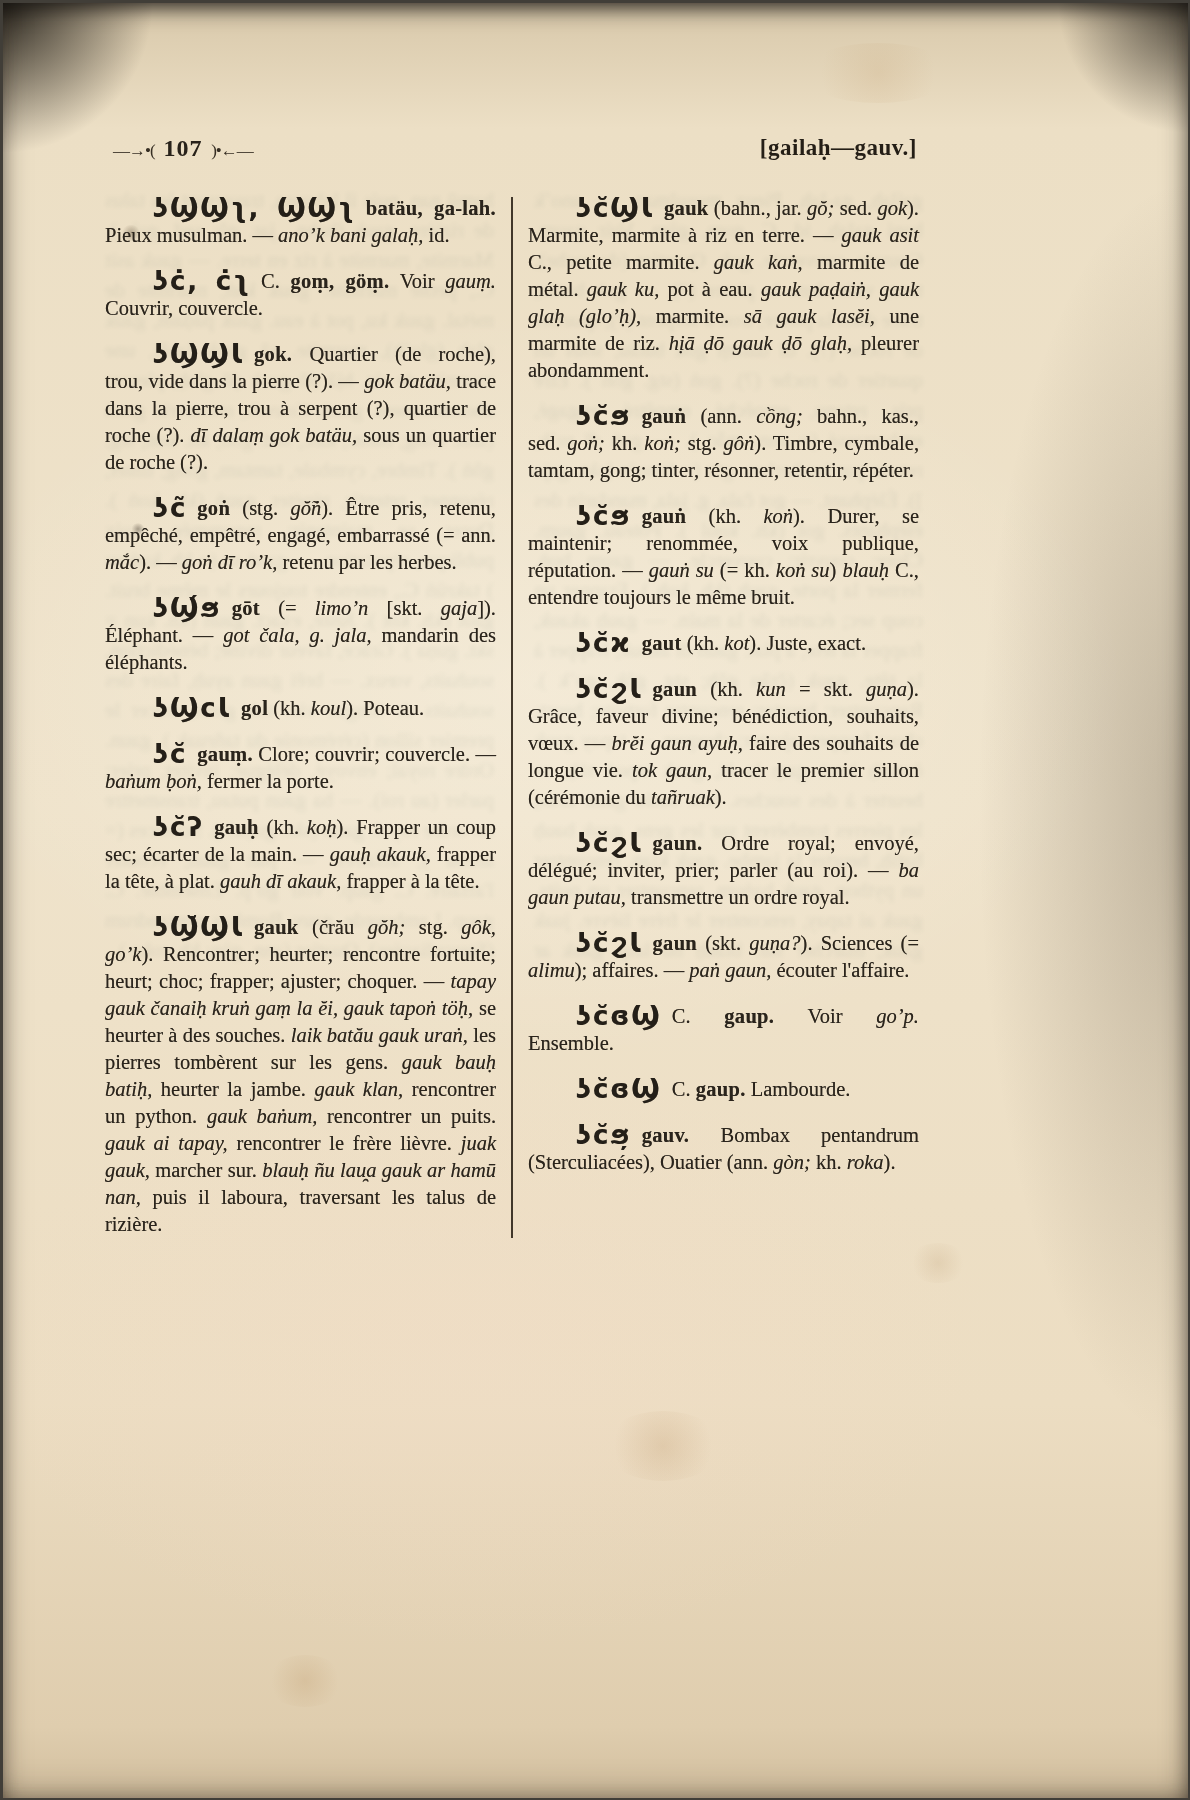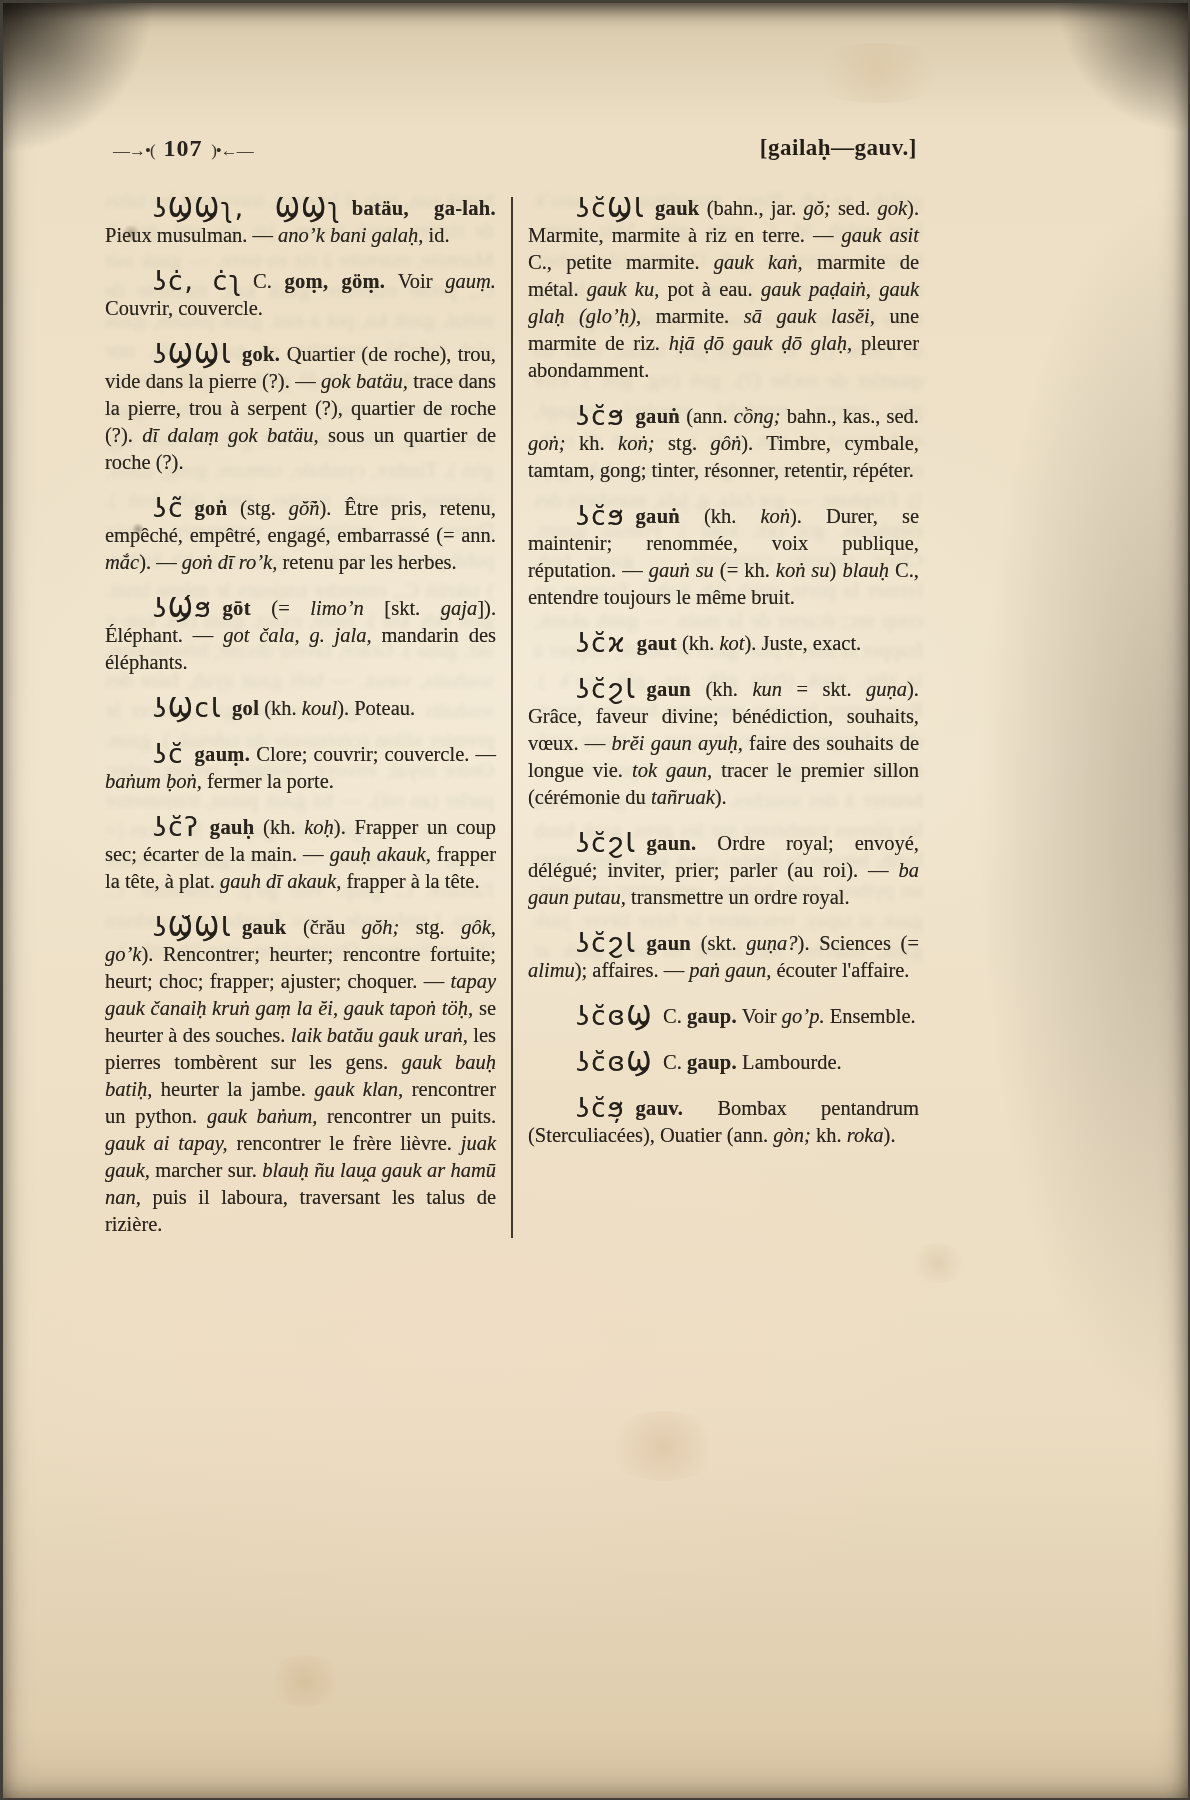--- a/index.html
+++ b/index.html
@@ -56,21 +56,21 @@
     margin:0;padding-top:19px;text-indent:48px;text-align:justify;
     font-size:20.5px;line-height:27px;
     text-shadow:0 0 .5px rgba(42,36,28,.55);
   }
   .entry:first-child{padding-top:2px;}
   .entry .hw{font-weight:bold;letter-spacing:.3px;}
   .entry i{font-style:italic;}
   .cham{
     font-family:"DejaVu Sans",sans-serif;
     font-size:26px;line-height:1;letter-spacing:2px;
-    font-weight:normal;vertical-align:-2px;padding-right:10px;
+    font-weight:bold;vertical-align:-2px;padding-right:10px;
     color:#241f18;
   }
 </style>
 </head>
 <body>
 
 <div class="page">
   <div class="stain" id="stain-1"></div>
   <div class="stain" id="stain-2"></div>
   <div class="stain" id="stain-3"></div>

